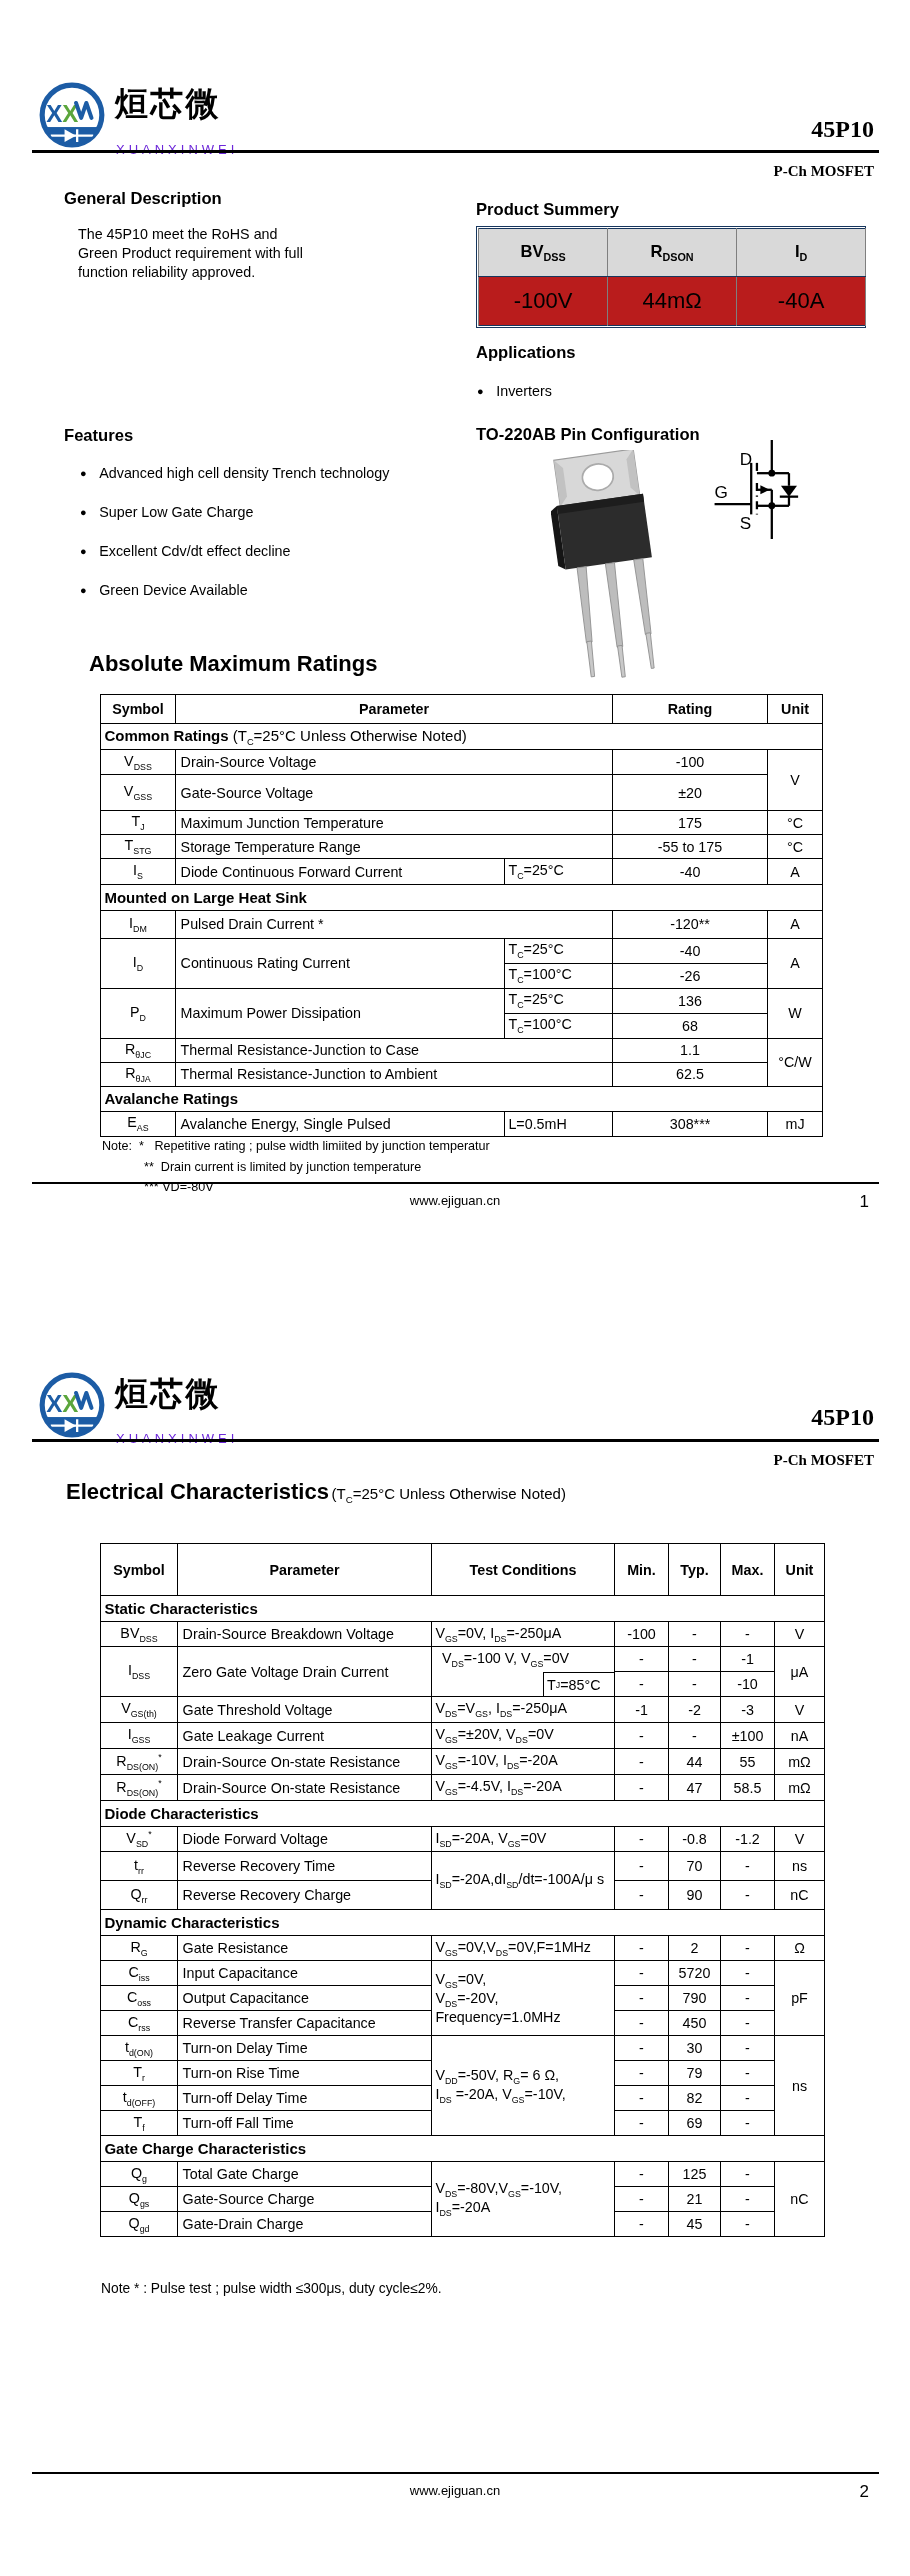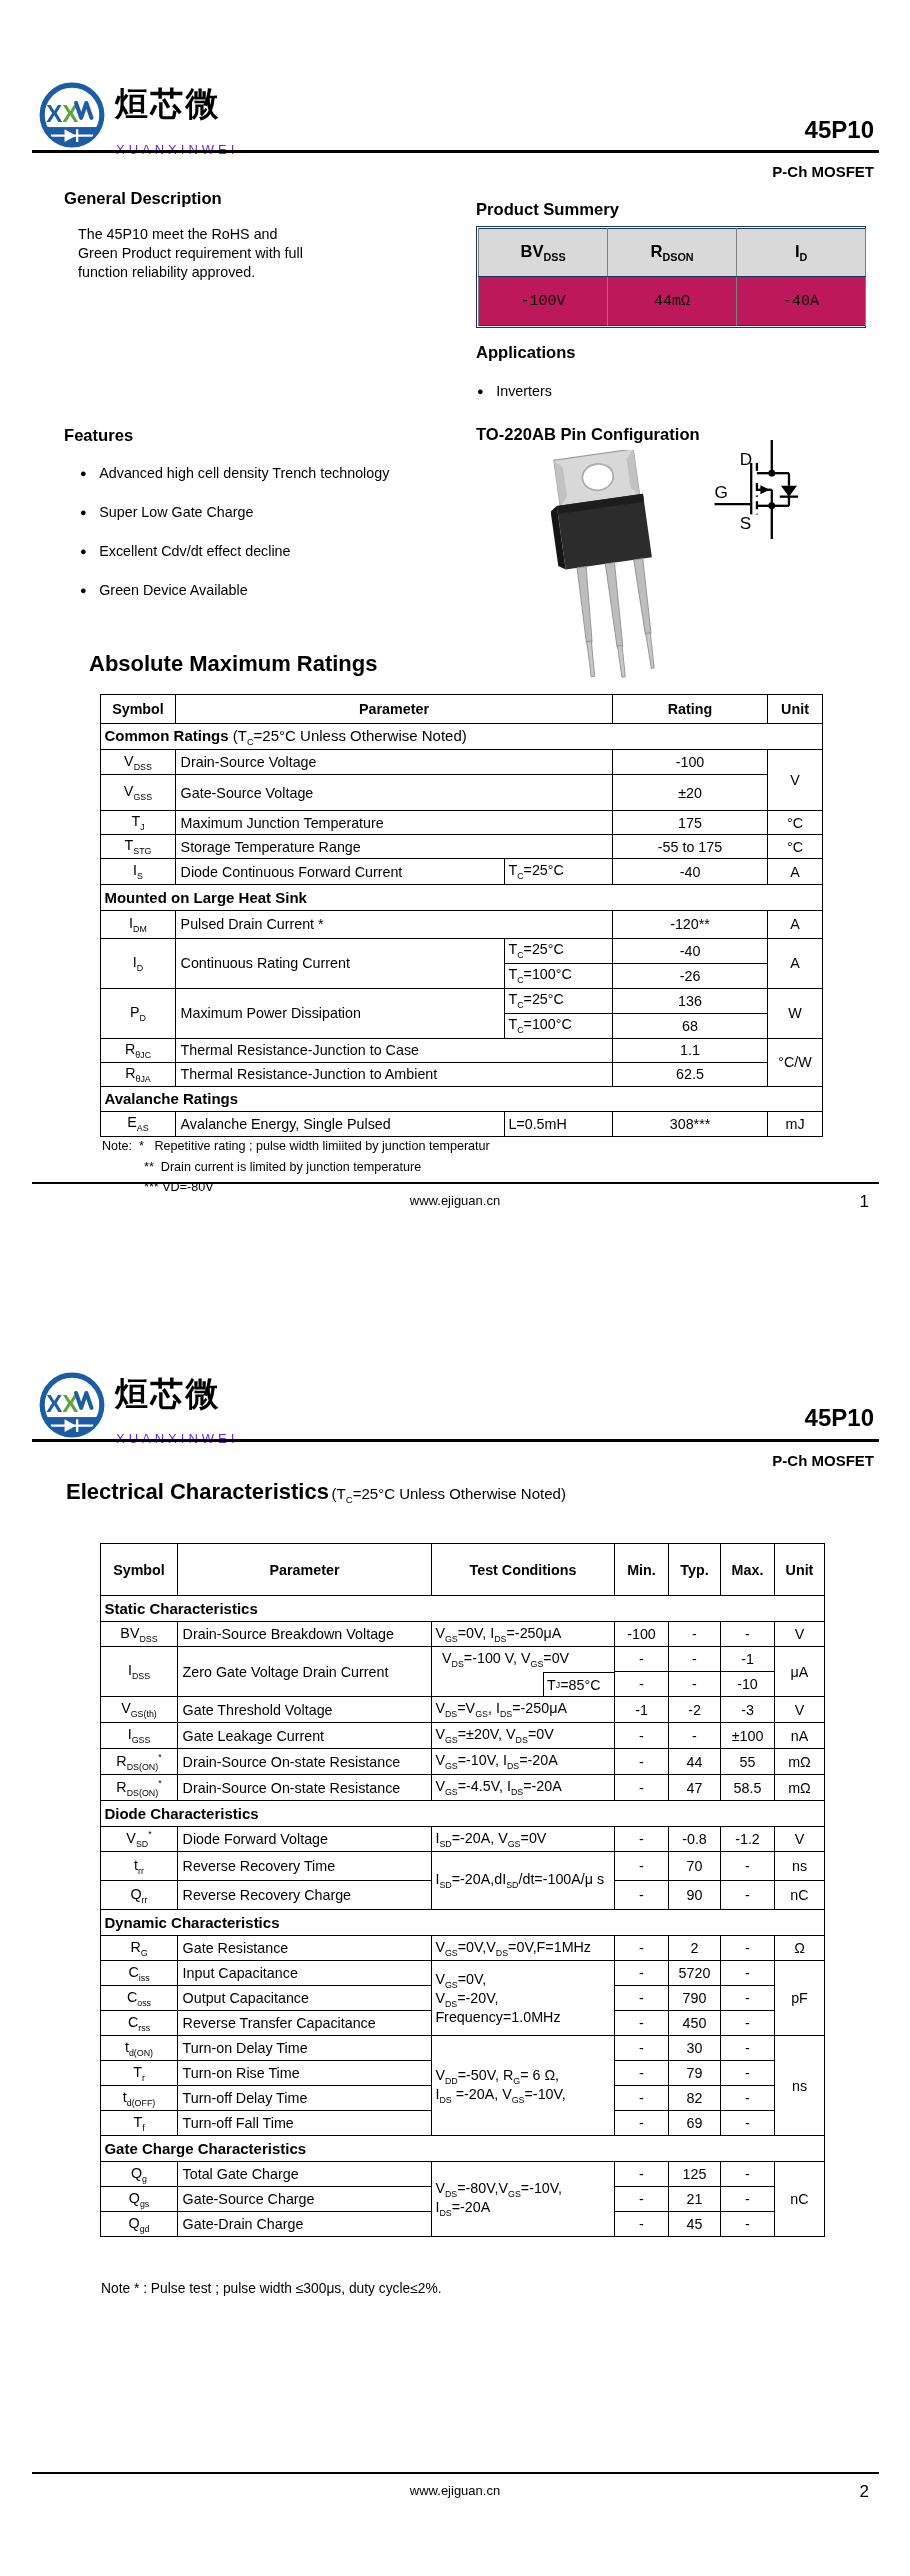--- a/index.html
+++ b/index.html
@@ -1,21 +1,21 @@
 <!DOCTYPE html>
 <html style="font-size:9.2px"><head>
 <meta charset="utf-8">
 <title>45P10</title>
 <style>
   html,body{margin:0;padding:0;background:#fff;}
   body{font-family:"Liberation Sans","DejaVu Sans",sans-serif;color:#000;}
   #page{position:relative;width:910px;height:2576px;background:#fff;overflow:hidden;}
   .abs{position:absolute;}
   .rule{position:absolute;height:2.9px;background:#000;}
-  .right-align{text-align:center;}
+  .right-align{text-align:center;font-family:Liberation Serif, serif;}
 
   
   .logo-cn{font-size:33px;font-weight:bold;letter-spacing:2.3px;line-height:1;}
   .logo-en{font-size:13px;letter-spacing:4px;color:#6d28d9;margin-top:13px;}
 
   .partnum{font-size:24px;font-weight:bold;}
   .subtitle{font-size:15px;font-weight:bold;}
 
   .h1{font-size:22px;font-weight:bold;}
   .h2{font-size:16.6px;font-weight:bold;}
@@ -24,21 +24,21 @@
 
   .bullet-item{display:flex;align-items:flex-start;font-size:14.3px;margin-bottom:20.7px;}
   .bullet-item .dot{font-size:11px;margin-right:12.6px;line-height:17px;}
   .feat .bullet-item{margin-bottom:22px;}
 
   
   .ps-wrap{border:1.7px solid #17365D;background:#fff;padding:1.1px;}
   table.ps{border-collapse:collapse;table-layout:fixed;width:100%;border:0.6px solid #17365D;}
   table.ps td{border-left:0.6px solid #7f7f7f;border-right:0.6px solid #7f7f7f;text-align:center;vertical-align:middle;}
   table.ps td.psh{background:#D9D9D9;font-size:16.6px;font-weight:bold;border-bottom:1.1px solid #17365D;}
-  table.ps td.psv{font-size:15px;background:#be185d;font-family:Liberation Mono, monospace;}
+  table.ps td.psv{font-size:22px;background:#b91c1c;}
 
   
   table.dtable{border-collapse:collapse;table-layout:fixed;width:100%;border:1.7px solid #000;}
   table.dtable td{border:0.6px solid #000;border-top-width:1.1px;border-bottom-width:1.1px;
     font-size:14.3px;padding:0.6px 4.6px;text-align:center;vertical-align:middle;position:relative;overflow:visible;}
   table.dtable td.h{font-weight:bold;border-bottom:1.7px solid #000;}
   table.dtable td.sec{text-align:left;font-size:15px;border-top:1.7px solid #000;border-bottom:1.7px solid #000;padding-left:3.4px;}
   table.dtable td.sym{text-align:center;}
   table.dtable td.par{text-align:left;}
   table.dtable td.cond{text-align:left;padding-left:3.4px;}

